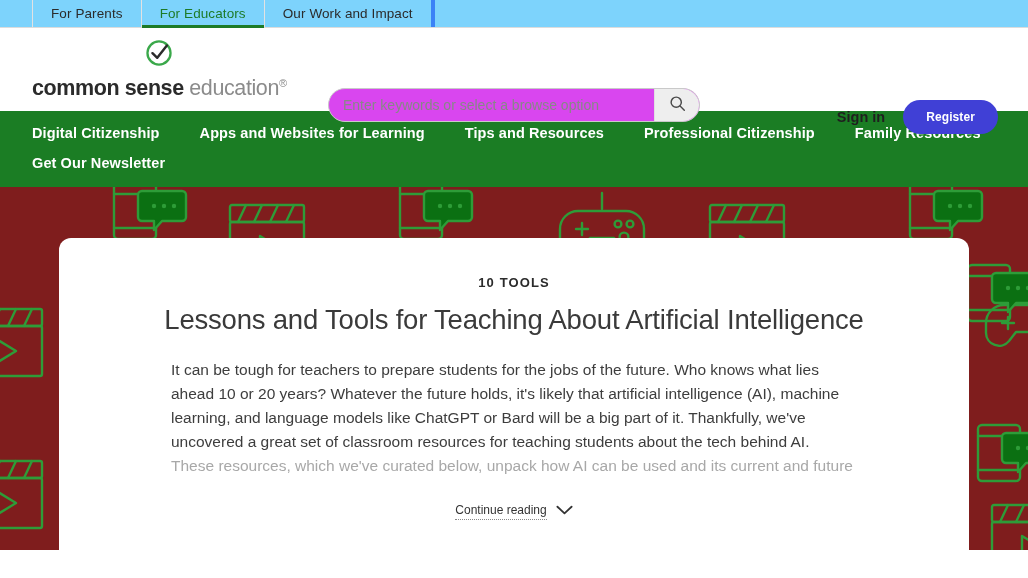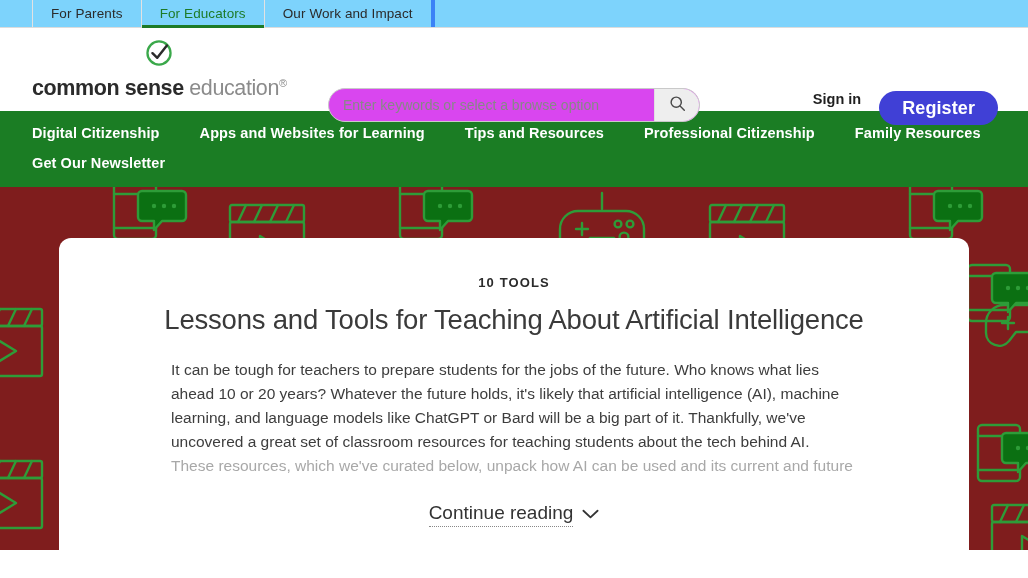--- a/index.html
+++ b/index.html
@@ -82,35 +82,35 @@
     width: 45px;
     background: #eeeeee;
     border: 0;
     border-left: 1px solid #e0e0e0;
     display: flex; align-items: center; justify-content: center;
     cursor: pointer;
   }
 
   .acct {
     position: absolute;
-    right: 30px; top: 63px;
-    display: flex; gap: 18px;
+    right: 30px; top: 72px;
+    display: flex; align-items: center; gap: 18px;
   }
   .signin {
     font-size: 14.5px; font-weight: bold; color: #1f1f1f;
     cursor: pointer; text-decoration: none;
   }
   .register {
     background: #4040d6;
     color: #ffffff;
     border: 0;
     border-radius: 17px;
     height: 34px;
     padding: 0 23px;
-    font-size: 18px;
+    font-size: 12px;
     font-weight: bold;
     font-family: "Liberation Sans", sans-serif;
     cursor: pointer;
     letter-spacing: .1px;
   }
 
   
   .greennav {
     background: #1b7d24;
     padding: 14px 44px 16px 32px;
@@ -173,21 +173,21 @@
   }
   .card-body .faded { color: #a8a8a8; display: block; }
   .continue {
     margin-top: 24px;
     display: inline-flex;
     align-items: center;
     gap: 9px;
     cursor: pointer;
   }
   .continue-label {
-    font-size: 19px;
+    font-size: 12px;
     color: #333333;
     border-bottom: 1px dotted #888;
     padding-bottom: 2px;
   }
 </style>
 </head>
 <body>
 
 <div class="tabstrip">
   <div class="tab">

